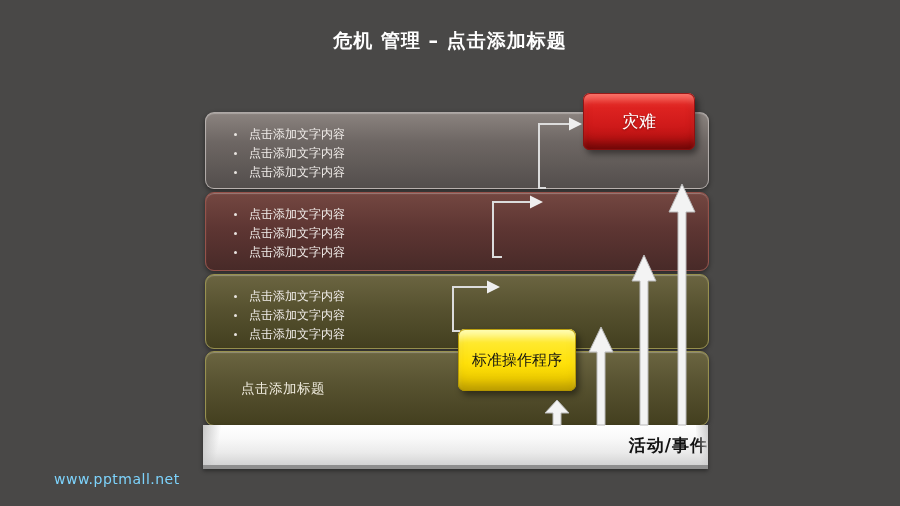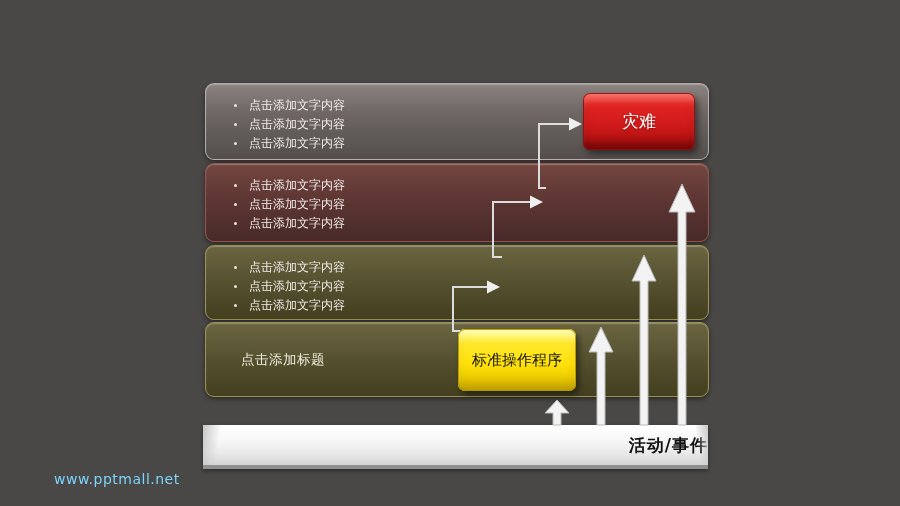--- a/index.html
+++ b/index.html
@@ -18,20 +18,21 @@
     color:#6b6b6b;font-size:28px;font-weight:bold;letter-spacing:-1px;
   }
   .watermark{
     position:absolute;left:54px;top:471px;
     color:#7dd3fc;font-size:14px;letter-spacing:.5px;
   }
   
   .row{
     position:absolute;left:205px;width:502px;border-radius:9px;
     box-shadow:0 2px 5px rgba(0,0,0,.45);
+    margin-top:29px;
   }
   .row-1{top:83px;height:75px;
     background:linear-gradient(180deg,#8b837f 0%,#6e6764 38%,#534e4c 100%);
     border:1px solid rgba(196,190,187,.8);}
   .row-2{top:163px;height:77px;
     background:linear-gradient(180deg,#744741 0%,#5e3633 45%,#482a28 100%);
     border:1px solid #96524a;}
   .row-3{top:245px;height:73px;
     background:linear-gradient(180deg,#6b6541 0%,#575230 45%,#433f1f 100%);
     border:1px solid #98914f;}
@@ -93,20 +94,21 @@
     background:linear-gradient(260deg,#c9c9c9 0%,rgba(255,255,255,0) 75%);
   }
   
   .overlay{position:absolute;left:0;top:0;z-index:4;pointer-events:none;}
 </style>
 </head>
 <body>
 
 <div class="canvas">
 
+  <div class="title">危机 管理 – 点击添加标题</div>
 
   <div class="row row-1">
     <ul class="bullets">
       <li>
           <span class="dot"></span>
           <span>点击添加文字内容</span>
         </li>
       <li>
           <span class="dot"></span>
           <span>点击添加文字内容</span>

